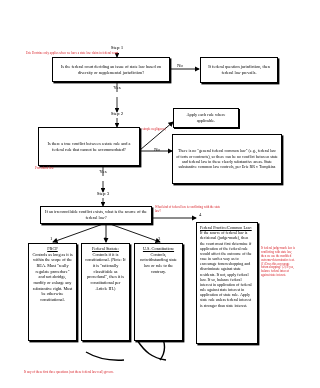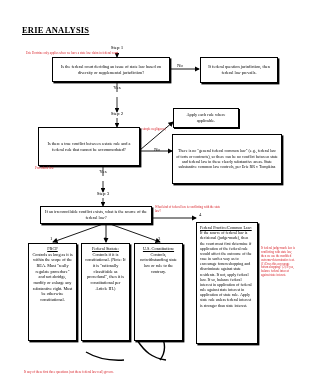--- a/index.html
+++ b/index.html
@@ -88,21 +88,20 @@
     <line x1="103" y1="224" x2="53" y2="242" stroke="#000" stroke-width="0.9" marker-end="url(#ah)"></line>
     <line x1="106" y1="224" x2="106" y2="242" stroke="#000" stroke-width="0.9" marker-end="url(#ah)"></line>
     <line x1="110" y1="224" x2="160" y2="242" stroke="#000" stroke-width="0.9" marker-end="url(#ah)"></line>
     <line x1="152" y1="218" x2="196" y2="218" stroke="#000" stroke-width="0.9" marker-end="url(#ah)"></line>
 
     <path d="M137,340 C145,352 152,358 166,360" stroke="#000" stroke-width="1.4" fill="none"></path>
     <path d="M86,352 C96,358 108,361 124,360" stroke="#000" stroke-width="1.4" fill="none"></path>
     <path d="M160,330 C166,344 166,352 160,360" stroke="#000" stroke-width="1.4" fill="none"></path>
   </svg>
 
-  <div class="title">ERIE ANALYSIS</div>
 
   <div class="step-label" style="left:97px;top:45px;width:40px;">Step 1</div>
 
   <div class="red" style="left:26px;top:52px;width:160px;">Erie Doctrine only applies when we have a state law claim in federal court</div>
 
   <div class="box" style="left:52px;top:57px;width:118px;height:25px;">
     <span class="txt">Is the federal court deciding an issue of state law based on diversity or supplemental jurisdiction?</span>
   </div>
 
   <div class="edge-label" style="left:172px;top:63px;width:16px;">No</div>

